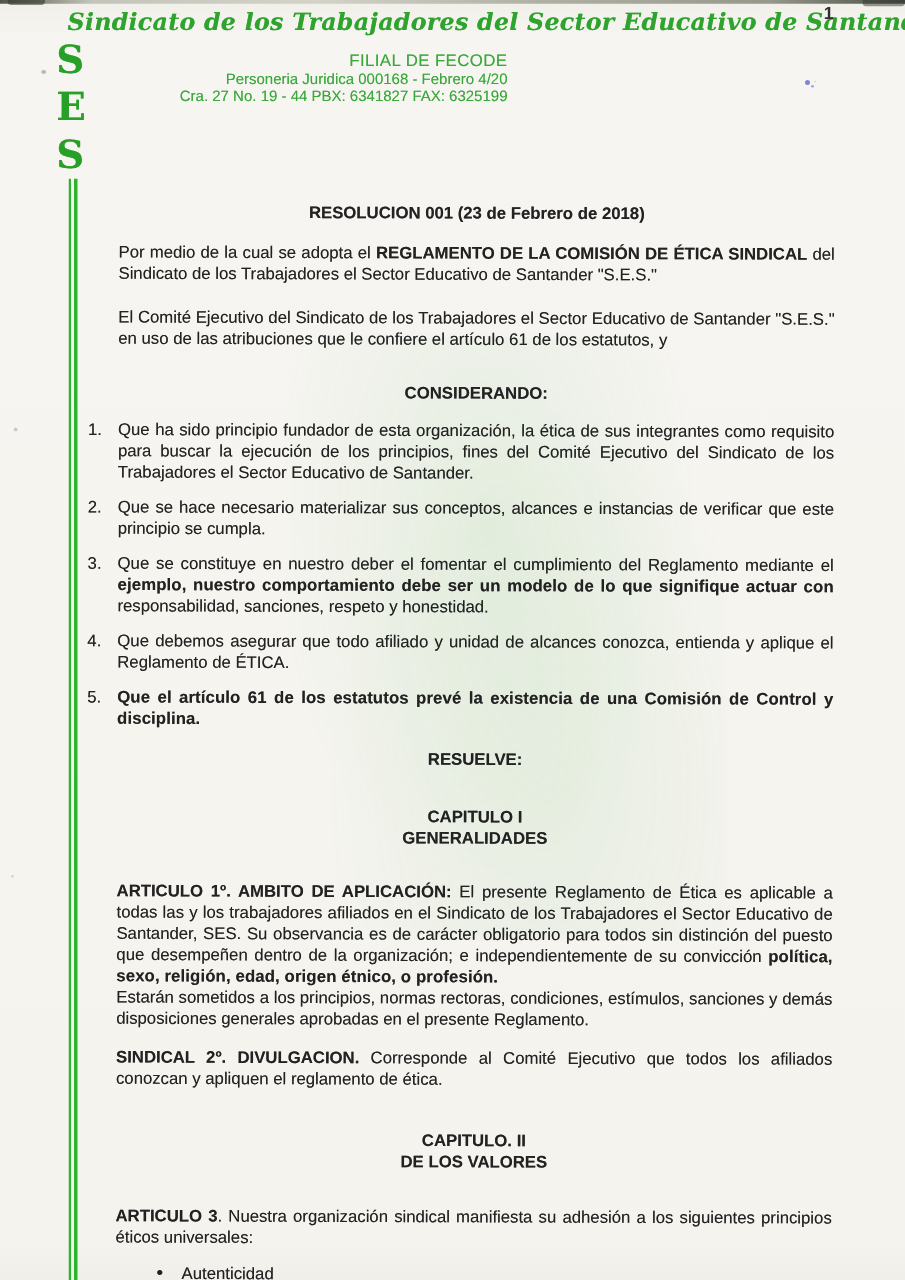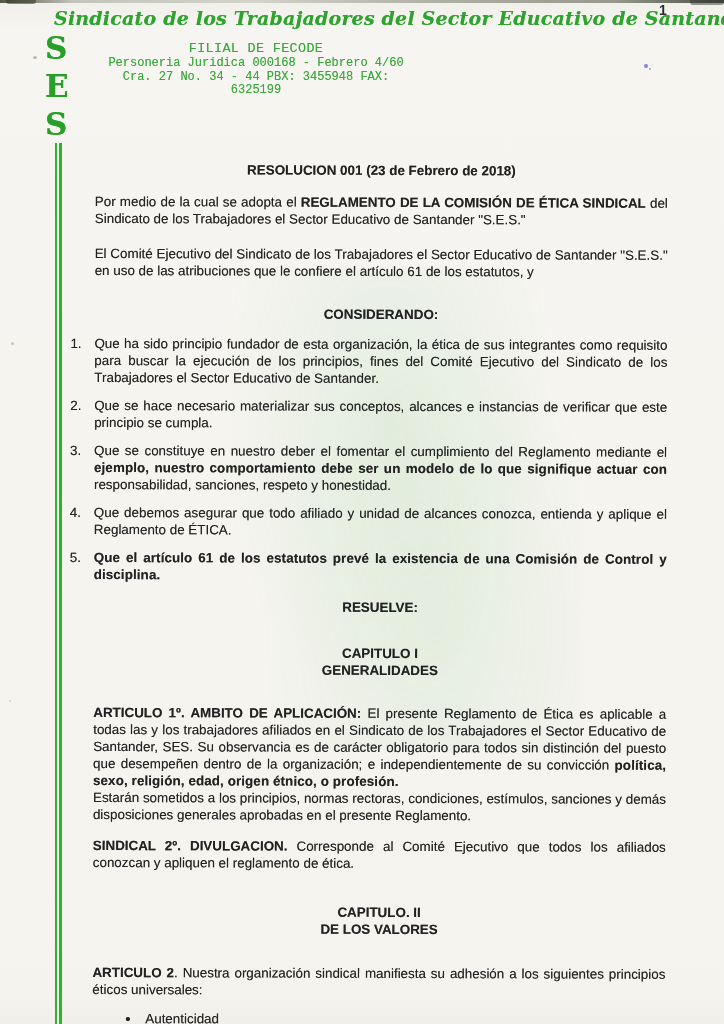--- a/index.html
+++ b/index.html
@@ -63,22 +63,22 @@
   }
   .ses-acronym {
     position:absolute; left:45px; top:29px;
     display:flex; flex-direction:column;
     font-family:"DejaVu Serif", serif; font-weight:bold;
     font-size:31px; line-height:38px; color:#27a027;
     text-shadow:0 0 .5px rgba(39,160,39,.65);
   }
   .contact-block {
     position:absolute; left:106px; top:41px; width:300px;
-    text-align:center;
-    font-family:Liberation Mono, monospace;
+    text-align:right;
+    font-family:Liberation Sans, sans-serif;
     color:#3aa83a; text-shadow:0 0 .4px rgba(58,168,58,.55);
     font-size:12px; line-height:13.5px;
   }
   .contact-block .filial { font-size:13.5px; line-height:16px; letter-spacing:.3px; }
 
   .green-rule {
     position:absolute; left:55px; top:143px; bottom:0; width:7px;
     background: linear-gradient(90deg, #2db42d 0 2px, rgba(45,180,45,0) 2px 4px, #2db42d 4px 7px);
   }
 
@@ -145,22 +145,22 @@
   <div class="page-number">1</div>
 
   <div class="ses-acronym">
     <span>S</span>
     <span>E</span>
     <span>S</span>
   </div>
 
   <div class="contact-block">
     <div class="filial">FILIAL DE FECODE</div>
-    <div>Personeria Juridica 000168 - Febrero 4/60</div>
-    <div>Cra. 27 No. 34 - 44 PBX: 3455948 FAX: 6325199</div>
+    <div>Personeria Juridica 000168 - Febrero 4/20</div>
+    <div>Cra. 27 No. 19 - 44 PBX: 6341827 FAX: 6325199</div>
   </div>
 
   <div class="ink-smudge">
       <i></i>
     </div>
 
   <div class="green-rule"></div>
 
   <div class="doc">
 
@@ -186,21 +186,21 @@
     <div class="h-center h-cap-sub">GENERALIDADES</div>
 
     <p class="p-art1"><b>ARTICULO 1º. AMBITO DE APLICACIÓN:</b><span> El presente Reglamento de Ética es aplicable a todas las y los trabajadores afiliados  en el Sindicato de los Trabajadores el Sector Educativo de Santander, SES. Su observancia es de carácter obligatorio para todos sin distinción del puesto que desempeñen dentro de la organización; e independientemente de su convicción </span><span class="em-run">política, sexo, religión, edad, origen étnico, o profesión.</span></p>
     <p class="p-art1b">Estarán sometidos a los principios, normas rectoras, condiciones, estímulos, sanciones y demás disposiciones generales aprobadas en el presente Reglamento.</p>
 
     <p class="p-art2"><b>SINDICAL 2º. DIVULGACION.</b><span> Corresponde al Comité Ejecutivo que todos los afiliados conozcan y apliquen el reglamento de ética.</span></p>
 
     <div class="h-center h-cap2">CAPITULO. II</div>
     <div class="h-center h-cap-sub">DE LOS VALORES</div>
 
-    <p class="p-art3"><b>ARTICULO 2</b><span>. Nuestra organización sindical manifiesta su adhesión a los siguientes principios éticos universales:</span></p>
+    <p class="p-art3"><b>ARTICULO 3</b><span>. Nuestra organización sindical manifiesta su adhesión a los siguientes principios éticos universales:</span></p>
 
     <ul class="valores">
       <li><span>Autenticidad</span></li>
 
     </ul>
 
   </div>
 </div>
 
 </body></html>

